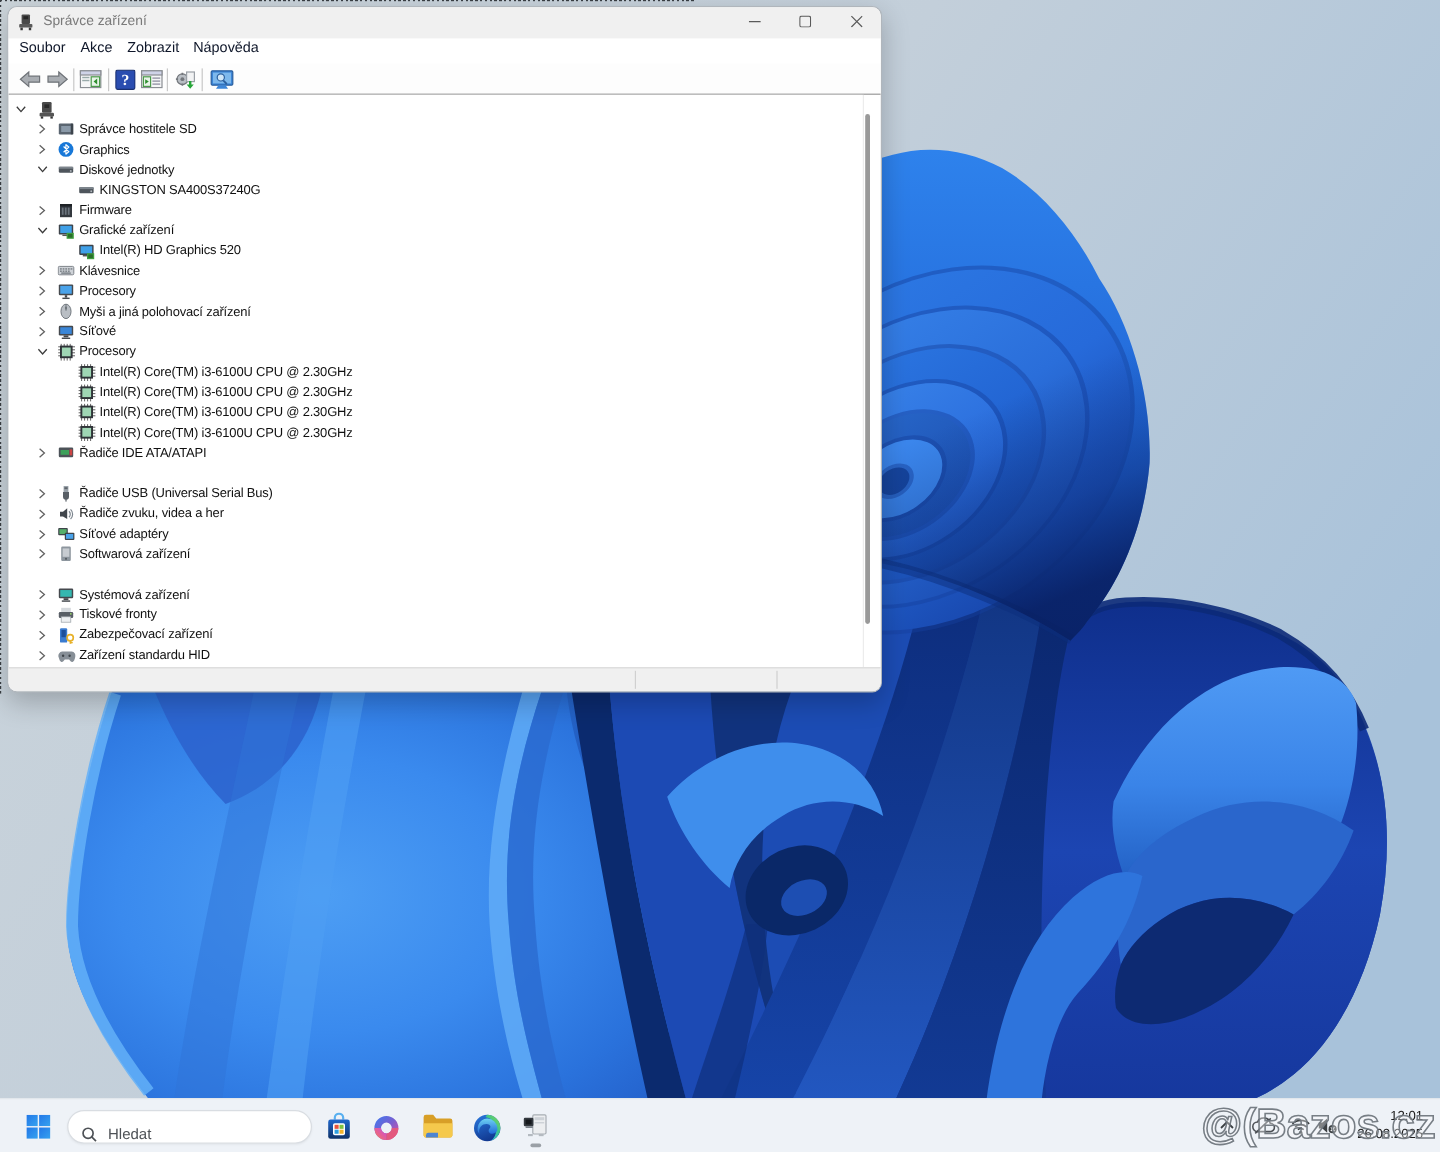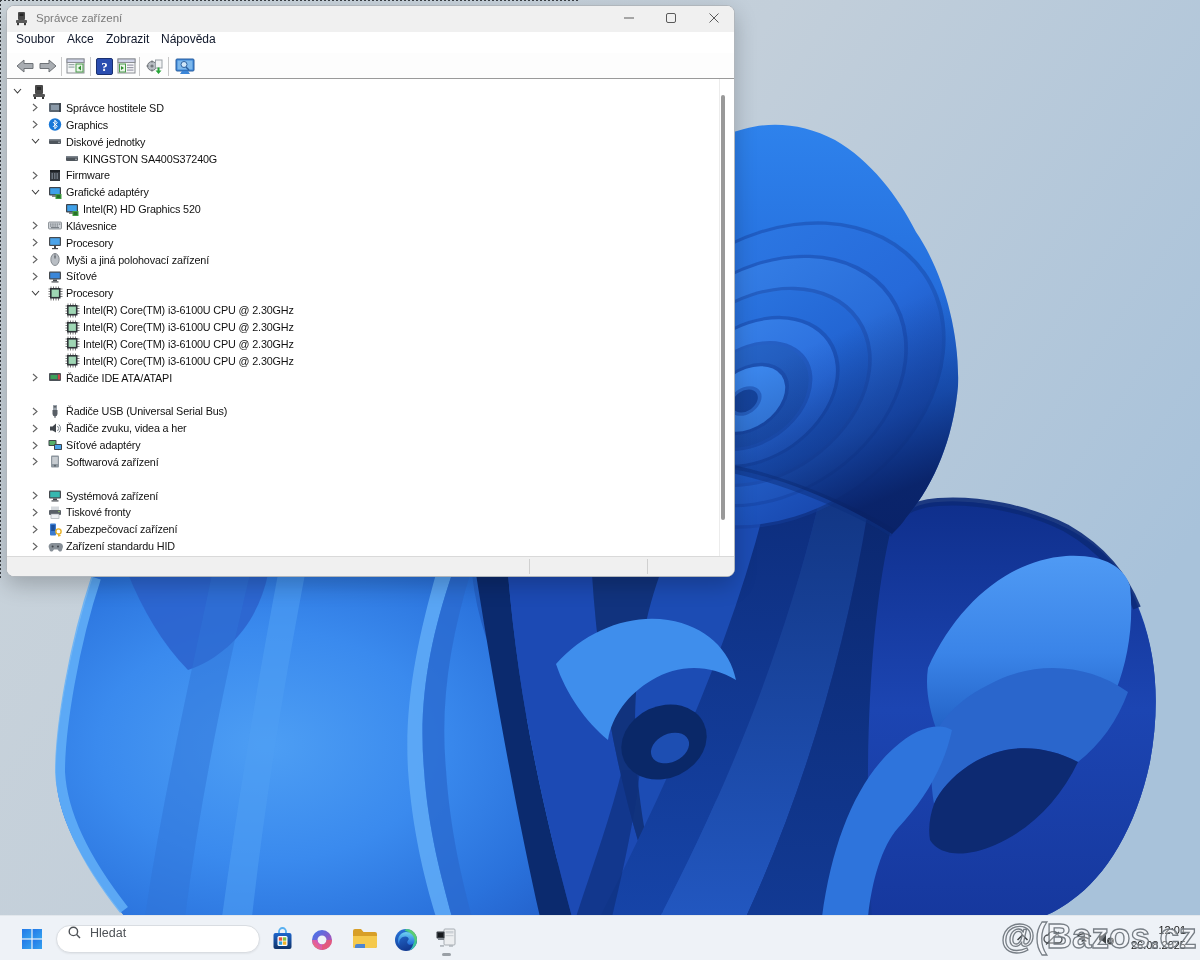--- a/index.html
+++ b/index.html
@@ -21,21 +21,21 @@
 .chev{position:absolute;top:4px}
 .ticon{position:absolute;top:1px}
 .ticon svg{display:block}
 .ttext{position:absolute;top:2.5px;font-size:10.8px;color:#111;white-space:nowrap;letter-spacing:-0.15px}
 .vtrack{position:absolute;left:712px;top:73px;width:1px;height:477px;background:#ececec}
 .vthumb{position:absolute;left:714px;top:89px;width:4px;height:425px;background:#999;border-radius:2px}
 .statusbar{position:absolute;left:0;top:550px;bottom:0;right:0;background:#f0f0f0;border-top:1px solid #d9d9d9}
 .ssep{position:absolute;top:2px;width:1px;height:15px;background:#d0d0d0}
 .taskbar{position:absolute;left:0;top:915px;width:1200px;height:45px;background:#eef2f7;border-top:1px solid #e2e7ec}
 .tk{position:absolute}
-.search{position:absolute;left:56px;top:9px;width:204px;height:28px;background:#fff;border:1px solid #d9dde2;border-radius:14px;display:flex;align-items:flex-start;box-shadow:0 1px 2px rgba(0,0,0,0.06)}
+.search{position:absolute;left:56px;top:9px;width:204px;height:28px;background:#fff;border:1px solid #d9dde2;border-radius:14px;display:flex;align-items:flex-end;box-shadow:0 1px 2px rgba(0,0,0,0.06)}
 .search span{font-size:12.5px;color:#4d5156}
 .runind{position:absolute;left:442px;top:37px;width:9px;height:3px;border-radius:2px;background:#9aa0a6}
 .clock{position:absolute;right:14px;top:7px;text-align:right;font-size:11px;color:#1b1b1b;line-height:15px}
 .wm{position:absolute;left:1000px;top:908px}
 </style></head>
 <body>
 <svg class="wp" width="1200" height="960" viewBox="0 0 1200 960">
 <defs>
 <linearGradient id="bg" x1="0" y1="0" x2="1" y2="0.55">
  <stop offset="0" stop-color="#ccd5db"></stop>
@@ -339,21 +339,21 @@
         </svg>
         <span class="ticon" style="left:39.5px">
           <svg width="15" height="15" viewBox="0 0 15 15">
             <rect x="1" y="2" width="12" height="8.5" rx="1" fill="#3d434a"></rect>
             <rect x="2.2" y="3.2" width="9.6" height="6" fill="#3fa0e8"></rect>
             <rect x="4" y="10.5" width="6" height="1.2" fill="#555"></rect>
             <rect x="7.5" y="9" width="6" height="5" fill="#3f9e3f"></rect>
             <rect x="8.6" y="10" width="3.8" height="3" fill="#2a6e2a"></rect>
           </svg>
         </span>
-        <span class="ttext" style="left:58px">Grafické adaptéry</span>
+        <span class="ttext" style="left:58px">Grafické zařízení</span>
       </div>
 <div class="trow" style="top:121.5px">
         <span class="ticon" style="left:57px">
           <svg width="15" height="15" viewBox="0 0 15 15">
             <rect x="1" y="2" width="12" height="8.5" rx="1" fill="#3d434a"></rect>
             <rect x="2.2" y="3.2" width="9.6" height="6" fill="#3fa0e8"></rect>
             <rect x="4" y="10.5" width="6" height="1.2" fill="#555"></rect>
             <rect x="7.5" y="9" width="6" height="5" fill="#3f9e3f"></rect>
             <rect x="8.6" y="10" width="3.8" height="3" fill="#2a6e2a"></rect>
           </svg>

